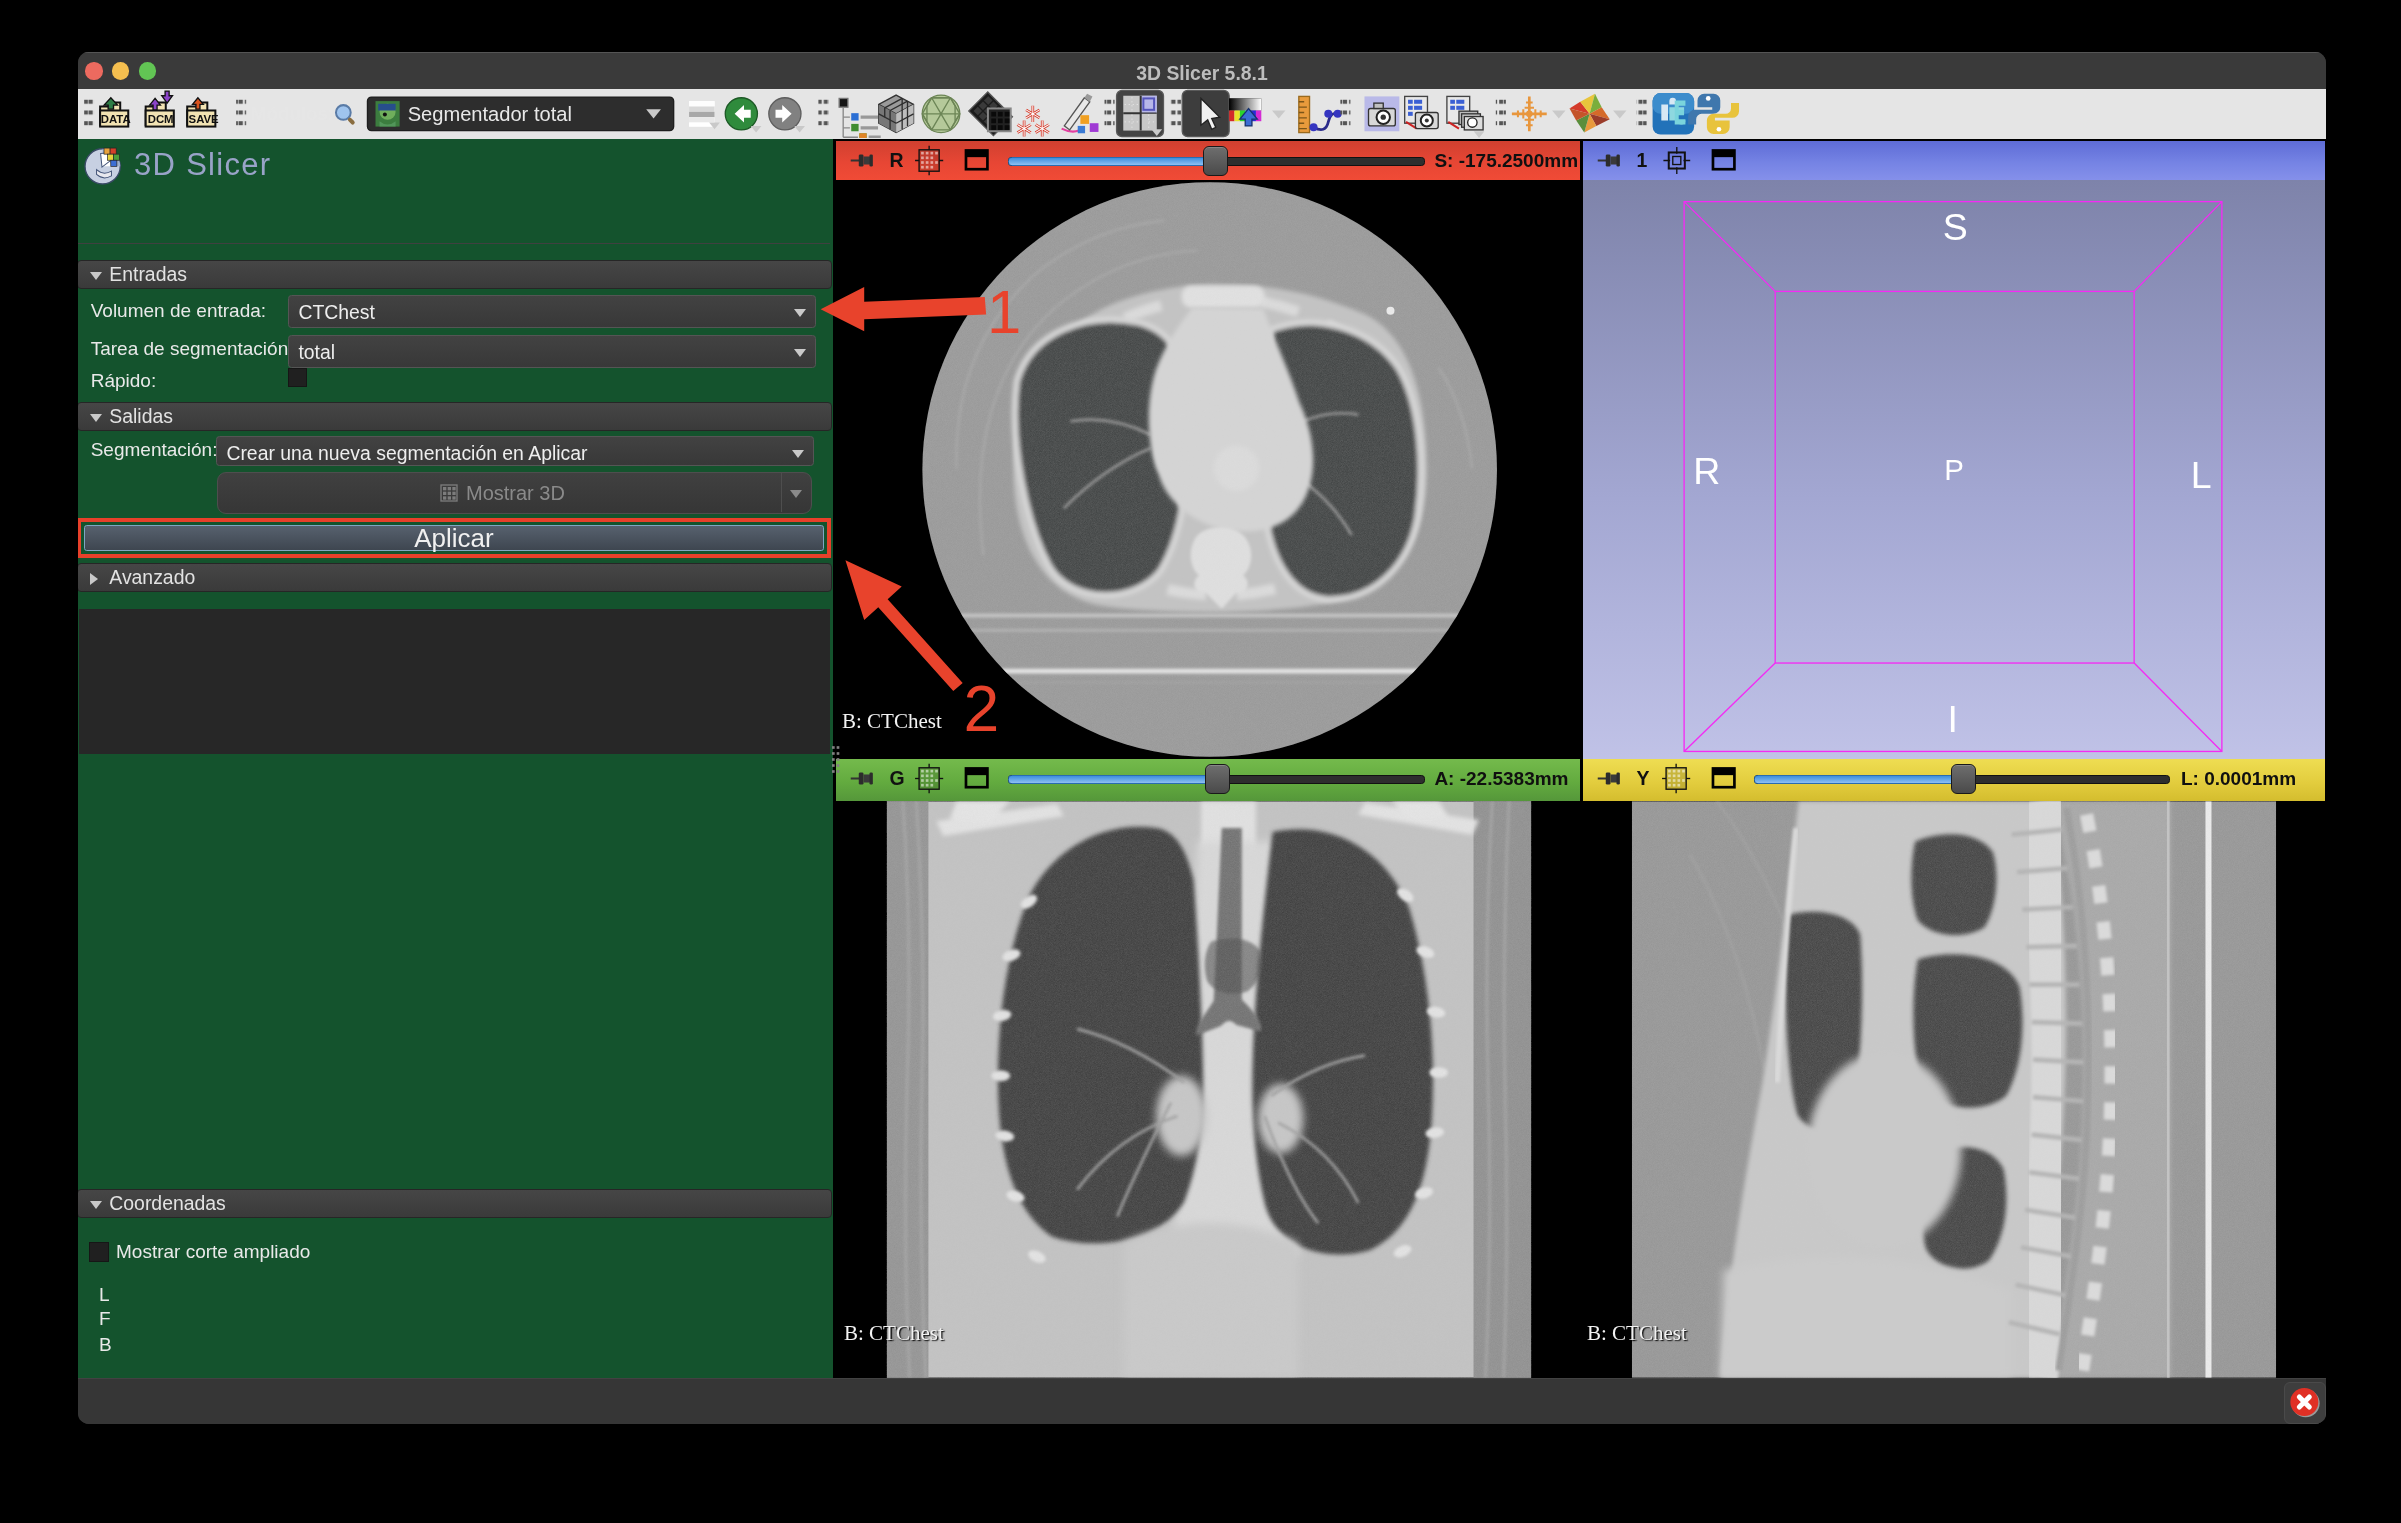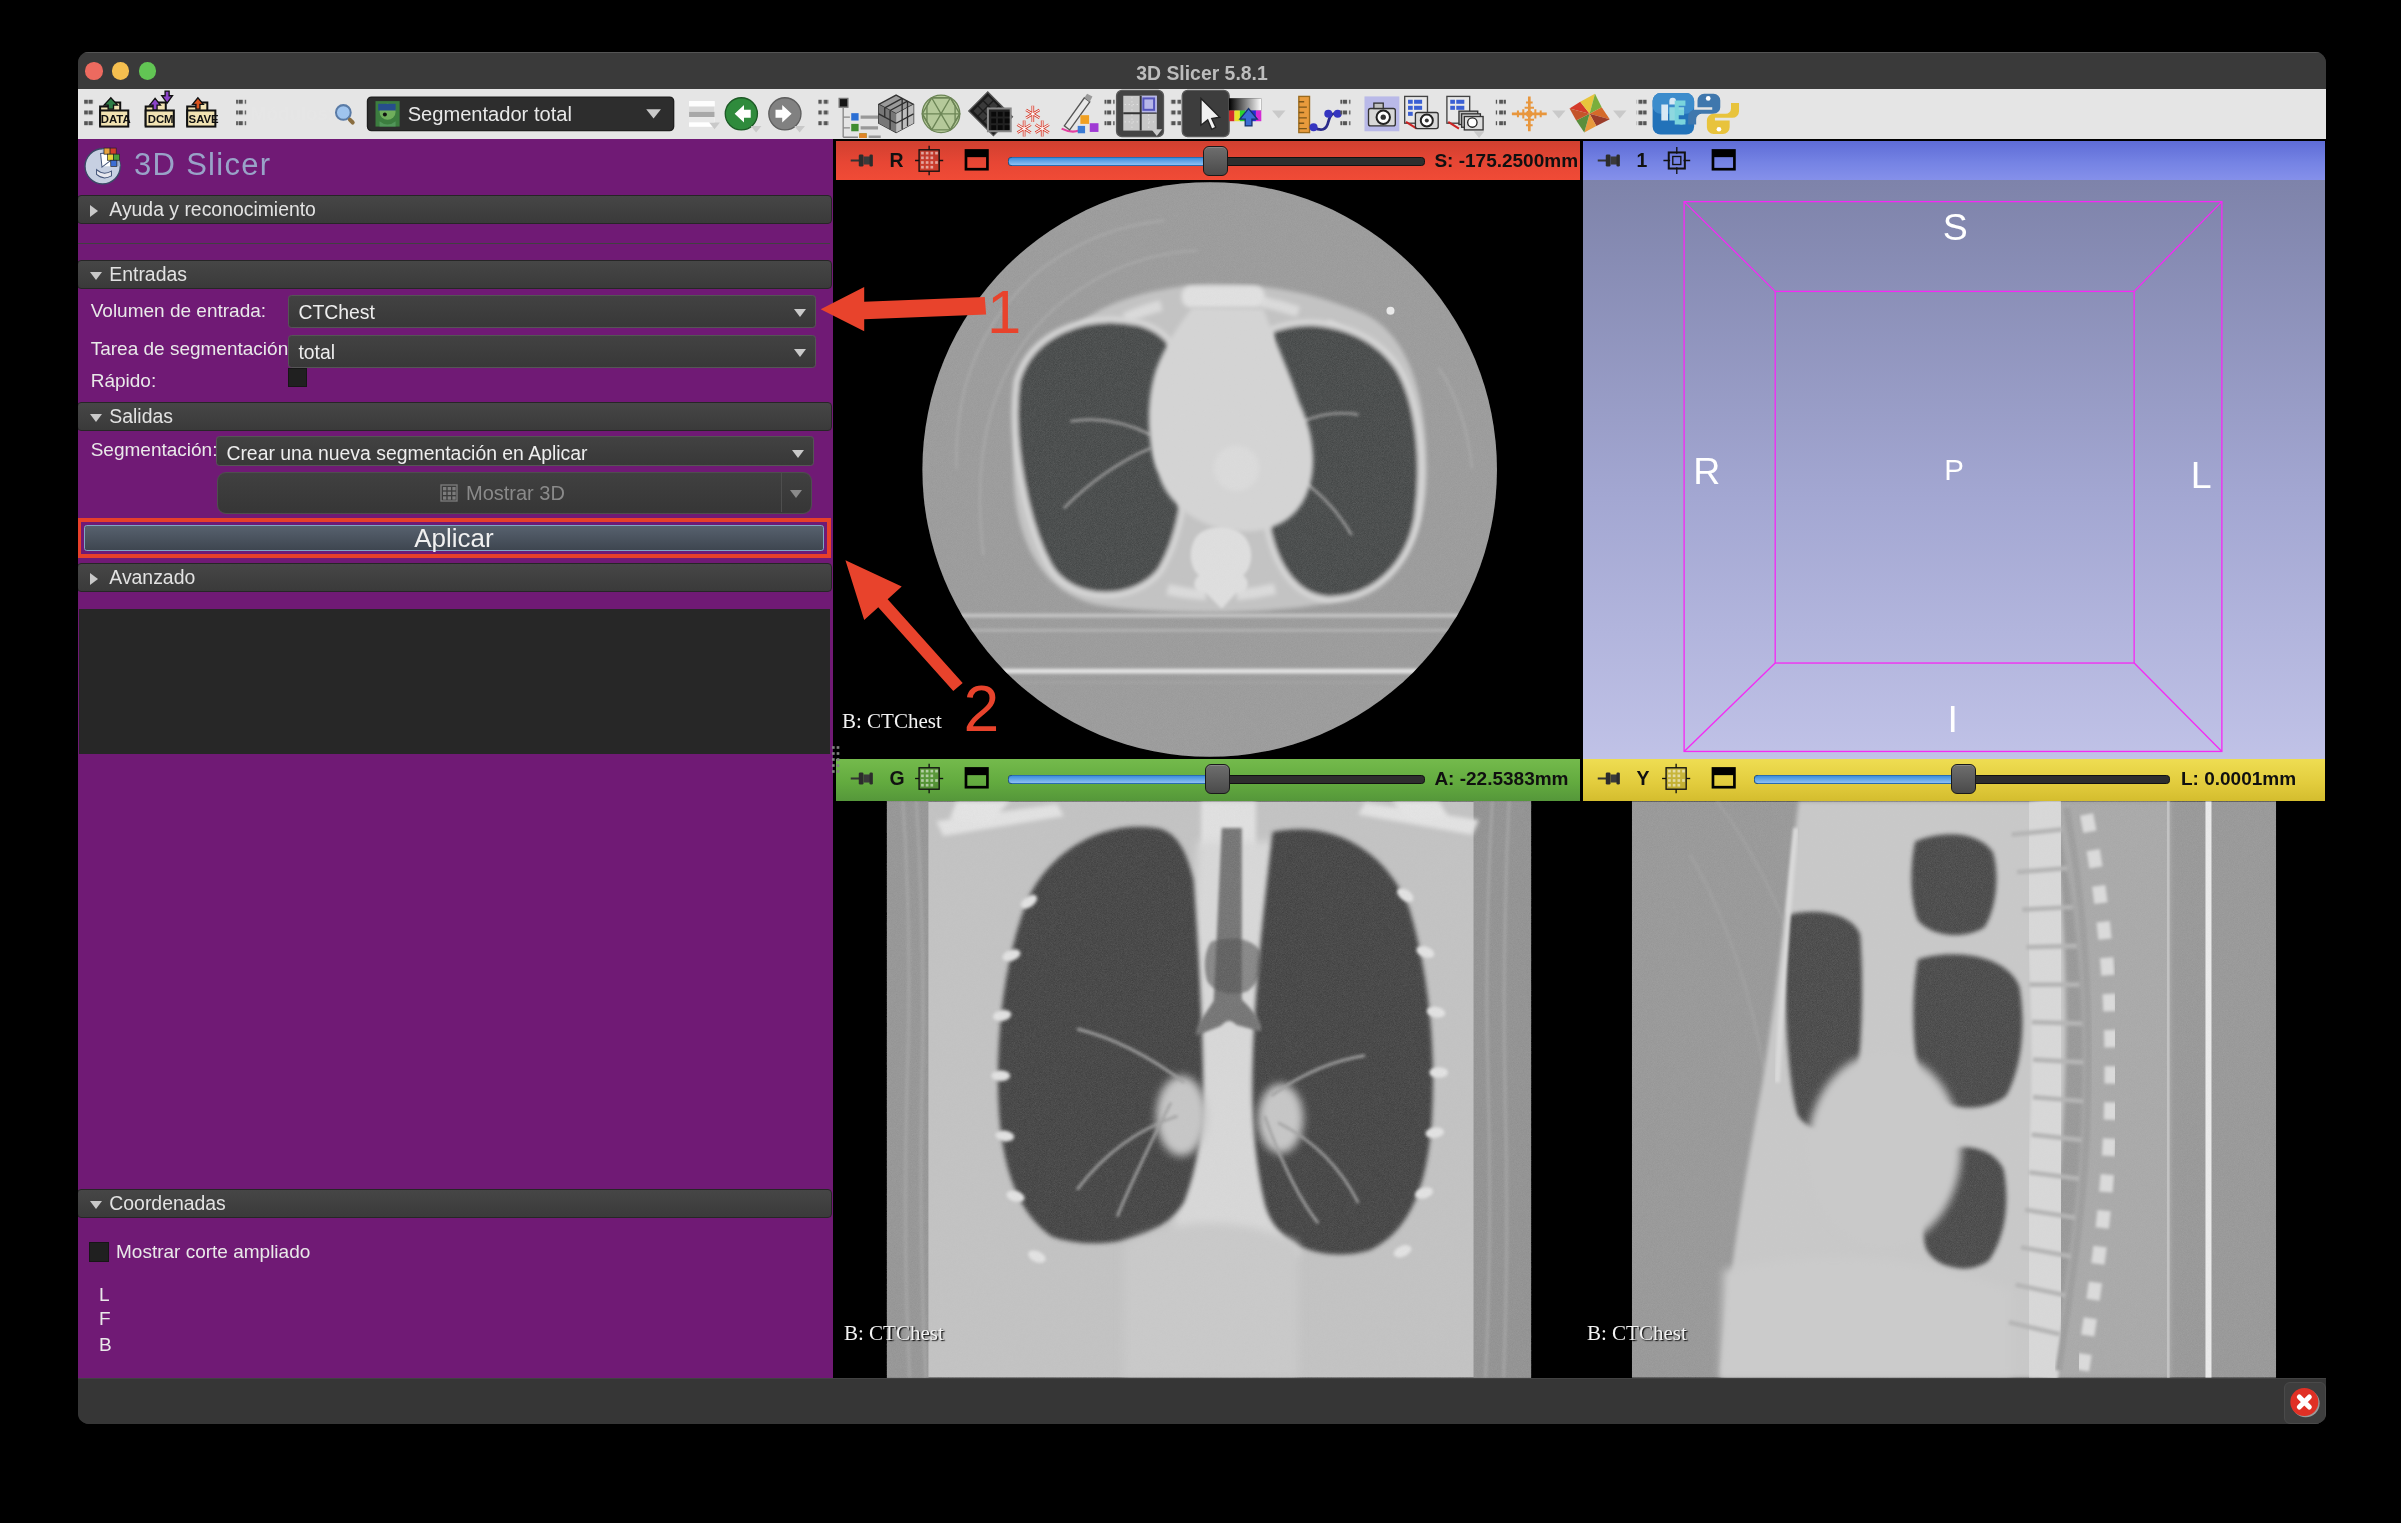--- a/index.html
+++ b/index.html
@@ -1,20 +1,20 @@
 <!DOCTYPE html>
 <html style="font-size:10.7px"><head><meta charset="utf-8"><style>
 html,body{margin:0;padding:0;width:2401px;height:1524px;background:#000;font-family:"Liberation Sans",sans-serif;overflow:hidden}
 .a{position:absolute}
 #win{left:78px;top:52px;width:2248px;height:1372px;background:#2f2f2f;border-radius:10.7px;overflow:hidden}
 #titlebar{left:0;top:0;width:100%;height:37px;background:#3a3a3a;border-top:0.7px solid #555;box-sizing:border-box}
 .light{width:17.4px;height:17.4px;border-radius:50%;top:9.4px}
 #title{width:100%;top:8.7px;text-align:center;font-size:19.4px;font-weight:700;color:#bdbdbd}
 #toolbar{left:0;top:37px;width:100%;height:50px;background:#e5e5e5;border-bottom:1.3px solid #2a2a2a}
-#panel{left:0;top:87px;width:819px;height:1239px;background:#701a75}
+#panel{left:0;top:87px;width:819px;height:1239px;background:#14532d}
 #vp{left:755px;top:87px;width:1493px;height:1239px;background:#000}
 #statusbar{left:0;top:1326px;width:100%;height:46px;background:#363636;border-top:0.7px solid #424242}
 .secbox{left:-0.7px;width:753px;height:27px;background:linear-gradient(#464646,#3a3a3a);border:0.7px solid #262626;border-radius:4px;color:#e2e2e2;font-size:19.4px;line-height:27px}
 .secbox .tri{position:absolute;left:11.4px;top:8.7px}
 .secbox .lbl{position:absolute;left:31px;top:0}
 .lab{color:#e9e9e9;font-size:19px;white-space:nowrap}
 .combo{background:linear-gradient(#424242,#383838);border:0.7px solid #555;border-radius:3.4px;color:#eee;font-size:19.4px}
 .combo .tx{position:absolute;left:9.4px;top:4.7px}
 .combo .ar{position:absolute;right:9.4px;top:12.7px;width:0;height:0;border-left:6.7px solid transparent;border-right:6.7px solid transparent;border-top:8px solid #c9c9c9}
 .cb{background:#202020;border:0.7px solid #161616}
@@ -335,24 +335,20 @@
       <path d="M29 20 A14 14 0 0 1 42 33 L55 33 L29 33 Z" fill="#fff"></path>
       <path d="M26 14 q14 -2 18 8 l-16 12 z" fill="#fff" stroke="#44557a" stroke-width="1.5"></path>
       <rect x="31" y="6" width="9" height="9" fill="#e8a23c" stroke="#222"></rect>
         <rect x="40" y="6" width="9" height="9" fill="#d4402a" stroke="#222"></rect>
       <rect x="36" y="15" width="9" height="9" fill="#e8d23c" stroke="#222"></rect>
         <rect x="45" y="15" width="9" height="9" fill="#4a9e3c" stroke="#222"></rect>
       <rect x="41" y="24" width="9" height="9" fill="#3c6ed4" stroke="#222"></rect>
       <path d="M20 38 q10 9 22 2 l0 7 q-12 7 -22 -2 z" fill="#e8e8ee" stroke="#44557a" stroke-width="1.5"></path>
     </svg>
     <div class="a" style="left:56px;top:8px;font-size:31px;color:#99a3c8;letter-spacing:1.3px">3D Slicer</div>
-    <div class="a secbox" style="top:56px">
-        <span class="tri" style="width:0;height:0;border-top:6px solid transparent;border-bottom:6px solid transparent;border-left:8px solid #c9c9c9"></span>
-        <span class="lbl">Ayuda y reconocimiento</span>
-      </div>
     <div class="a" style="left:0;top:104px;width:752px;height:0.7px;background:#404040"></div>
     <div class="a secbox" style="top:121px">
         <span class="tri" style="margin-top:2px;width:0;height:0;border-left:6px solid transparent;border-right:6px solid transparent;border-top:8px solid #c9c9c9"></span>
         <span class="lbl">Entradas</span>
       </div>
     <div class="a lab" style="left:12.7px;top:161px">Volumen de entrada:</div>
     <div class="a combo" style="left:210px;top:156px;width:526px;height:31px">
         <span class="tx">CTChest</span>
         <span class="ar"></span>
       </div>

